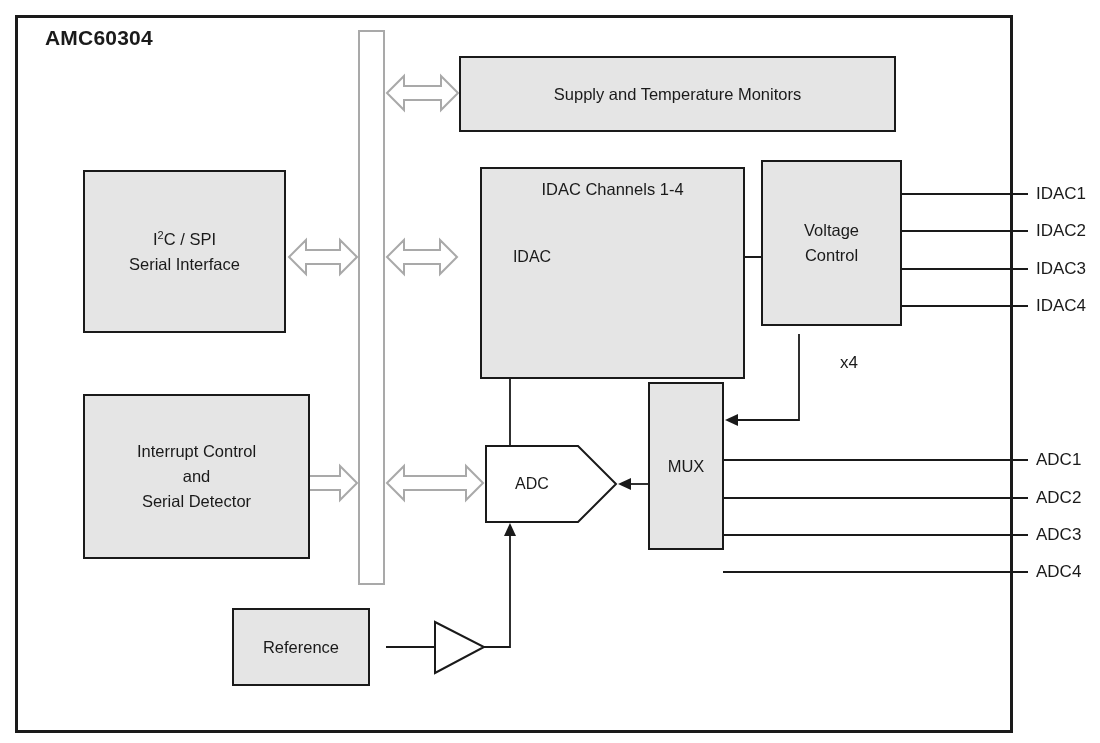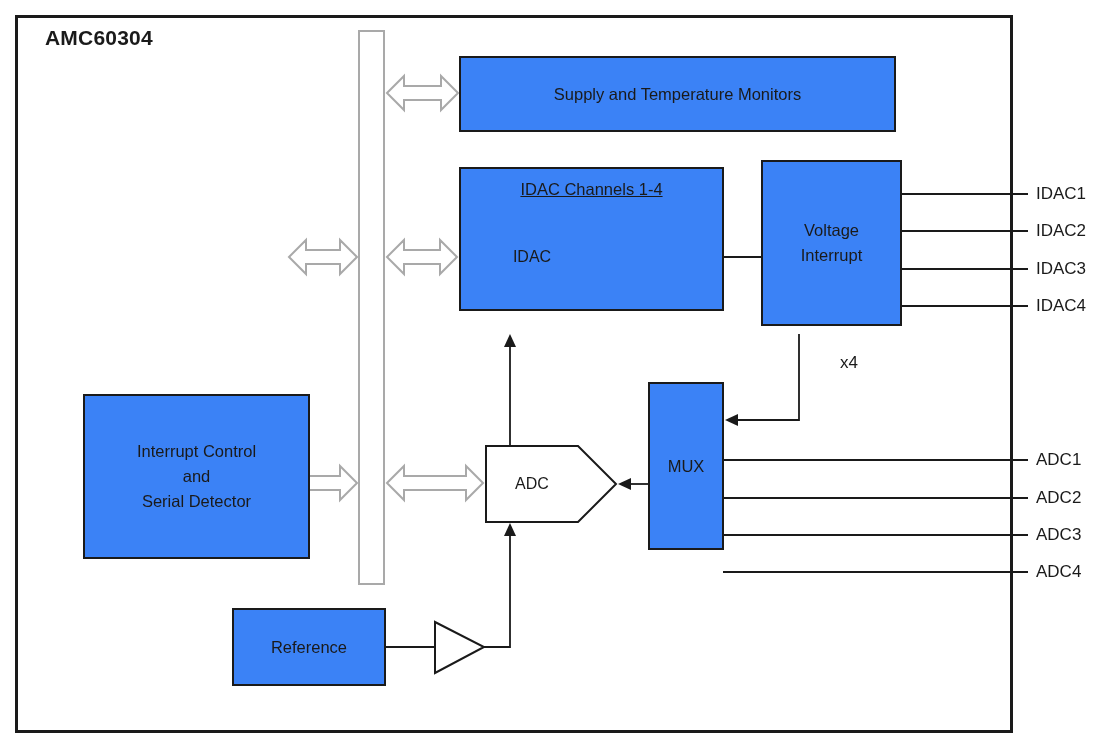--- a/index.html
+++ b/index.html
@@ -28,21 +28,21 @@
   }
   svg.wires {
     position: absolute;
     left: 0; top: 0;
     width: 1100px; height: 743px;
     pointer-events: none;
   }
   .block {
     position: absolute;
     border: 2.5px solid #1a1a1a;
-    background: #3b82f6;
+    background: #e5e5e5;
     display: flex;
     flex-direction: column;
     align-items: center;
     justify-content: center;
     text-align: center;
     font-size: 16.5px;
     line-height: 1.5;
   }
   .block.toplabel { justify-content: flex-start; padding-top: 8px; }
   .shape-label {
@@ -125,41 +125,45 @@
     <path d="M486,446 L578,446 L616,484 L578,522 L486,522 Z" fill="#ffffff" stroke="#1a1a1a" stroke-width="2"></path>
     <path d="M435,622 L484,647 L435,673 Z" fill="#ffffff" stroke="#1a1a1a" stroke-width="2"></path>
   </svg>
 
   <div class="title">AMC60304</div>
 
   <div class="block" style="left:459px; top:56px; width:437px; height:76px;">
     <span>Supply and Temperature Monitors</span>
   </div>
 
+  <div class="block" style="left:83px; top:170px; width:203px; height:163px;">
+    <span><span>I</span><sup class="sq">2</sup><span>C / SPI</span></span>
+    <span>Serial Interface</span>
+  </div>
 
   <div class="block" style="left:83px; top:394px; width:227px; height:165px;">
     <span>Interrupt Control</span>
     <span>and</span>
     <span>Serial Detector</span>
   </div>
 
-  <div class="block toplabel" style="left:459px; top:167px; width:265px; height:144px;text-decoration:underline;">
+  <div class="block toplabel" style="left:480px; top:167px; width:265px; height:212px;">
     <span>IDAC Channels 1-4</span>
   </div>
 
   <div class="block" style="left:761px; top:160px; width:141px; height:166px;">
     <span>Voltage</span>
-    <span>Interrupt</span>
+    <span>Control</span>
   </div>
 
   <div class="block" style="left:648px; top:382px; width:76px; height:168px;">
     <span>MUX</span>
   </div>
 
-  <div class="block" style="left:232px; top:608px; width:154px; height:78px;align-items:center;">
+  <div class="block" style="left:232px; top:608px; width:138px; height:78px;align-items:center;">
     <span>Reference</span>
   </div>
 
   <div class="shape-label" style="left:487px; top:237px; width:90px; height:40px;">IDAC</div>
   <div class="shape-label" style="left:486px; top:464px; width:92px; height:40px;">ADC</div>
 
   <div class="annot" style="left:840px; top:353px;">x4</div>
 
   <div class="pin-label" style="left:1036px; top:183px;">IDAC1</div>
   <div class="pin-label" style="left:1036px; top:220px;">IDAC2</div>

